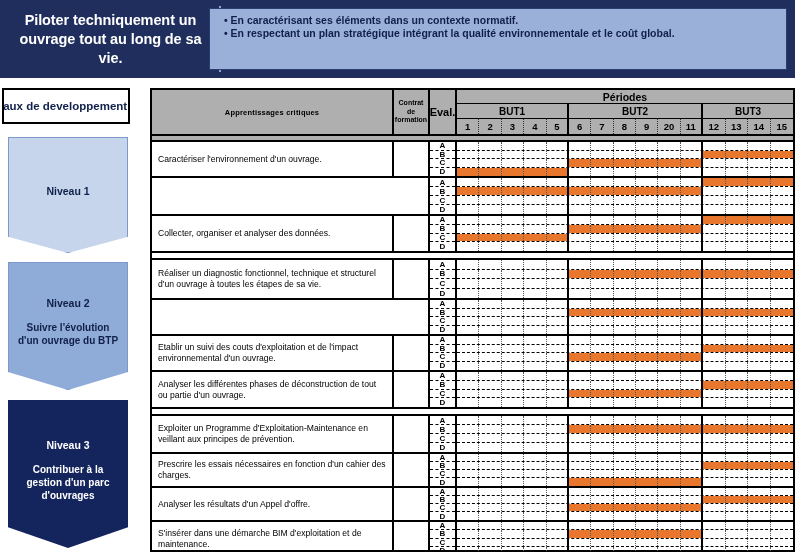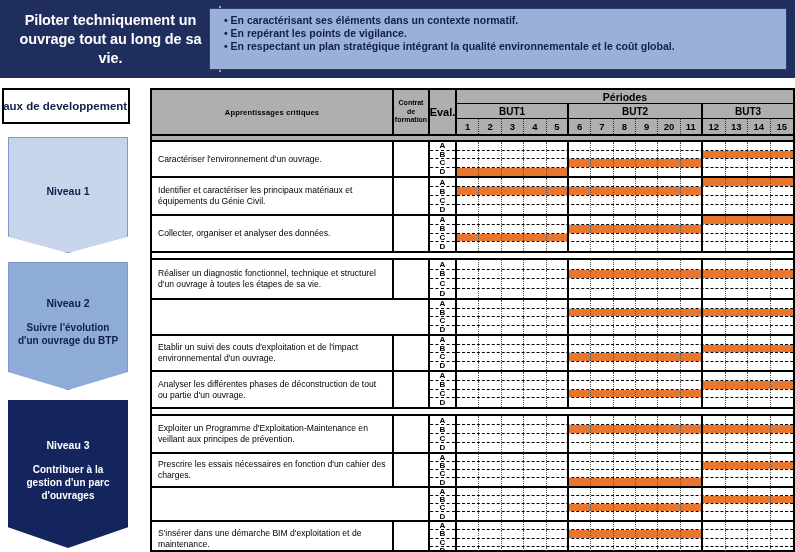--- a/index.html
+++ b/index.html
@@ -179,21 +179,20 @@
 <body>
 
 <div id="banner">
   <div id="banner-title">
     <span><b>Piloter</b><span> techniquement un ouvrage tout au long de sa vie.</span></span>
   </div>
   <div id="banner-divider"></div>
   <div id="banner-bullets">
     <ul id="bullet-list">
         <li>En caractérisant ses éléments  dans un contexte normatif.</li>
-        <li>En repérant les points de vigilance.</li>
         <li>En respectant un plan stratégique intégrant la qualité environnementale et le coût global.</li>
       </ul>
   </div>
 </div>
 
 <div id="levels-title">
   <span>Niveaux de developpement</span>
 </div>
 
 <div class="chevron" id="lvl1">
@@ -348,21 +347,20 @@
             <div class="gblock last" style="left: 246px; width: 90px;">
               <div class="gcell" style="left: 0px; width: 22.5px;"></div>
               <div class="gcell" style="left: 22.5px; width: 22.5px;"></div>
               <div class="gcell" style="left: 45px; width: 22.5px;"></div>
               <div class="gcell" style="left: 67.5px; width: 22.5px; border-right: none;"></div>
             </div>
           </div>
         </div>
       </div>
       <div class="row" style="height: 38px;">
-        <div class="c-label">Identifier et caractériser les principaux matériaux et équipements du Génie Civil.</div>
         <div class="c-contrat"></div>
         <div class="c-eval">
           <div class="sub s0">
             <div class="eval-letter">A</div>
           </div>
           <div class="sub s1">
             <div class="eval-letter">B</div>
           </div>
           <div class="sub s2">
             <div class="eval-letter">C</div>
@@ -1245,20 +1243,21 @@
             <div class="gblock last" style="left: 246px; width: 90px;">
               <div class="gcell" style="left: 0px; width: 22.5px;"></div>
               <div class="gcell" style="left: 22.5px; width: 22.5px;"></div>
               <div class="gcell" style="left: 45px; width: 22.5px;"></div>
               <div class="gcell" style="left: 67.5px; width: 22.5px; border-right: none;"></div>
             </div>
           </div>
         </div>
       </div>
       <div class="row" style="height: 34px;">
+        <div class="c-label">Analyser les résultats d'un Appel d'offre.</div>
         <div class="c-contrat"></div>
         <div class="c-eval">
           <div class="sub s0">
             <div class="eval-letter">A</div>
           </div>
           <div class="sub s1">
             <div class="eval-letter">B</div>
           </div>
           <div class="sub s2">
             <div class="eval-letter">C</div>

